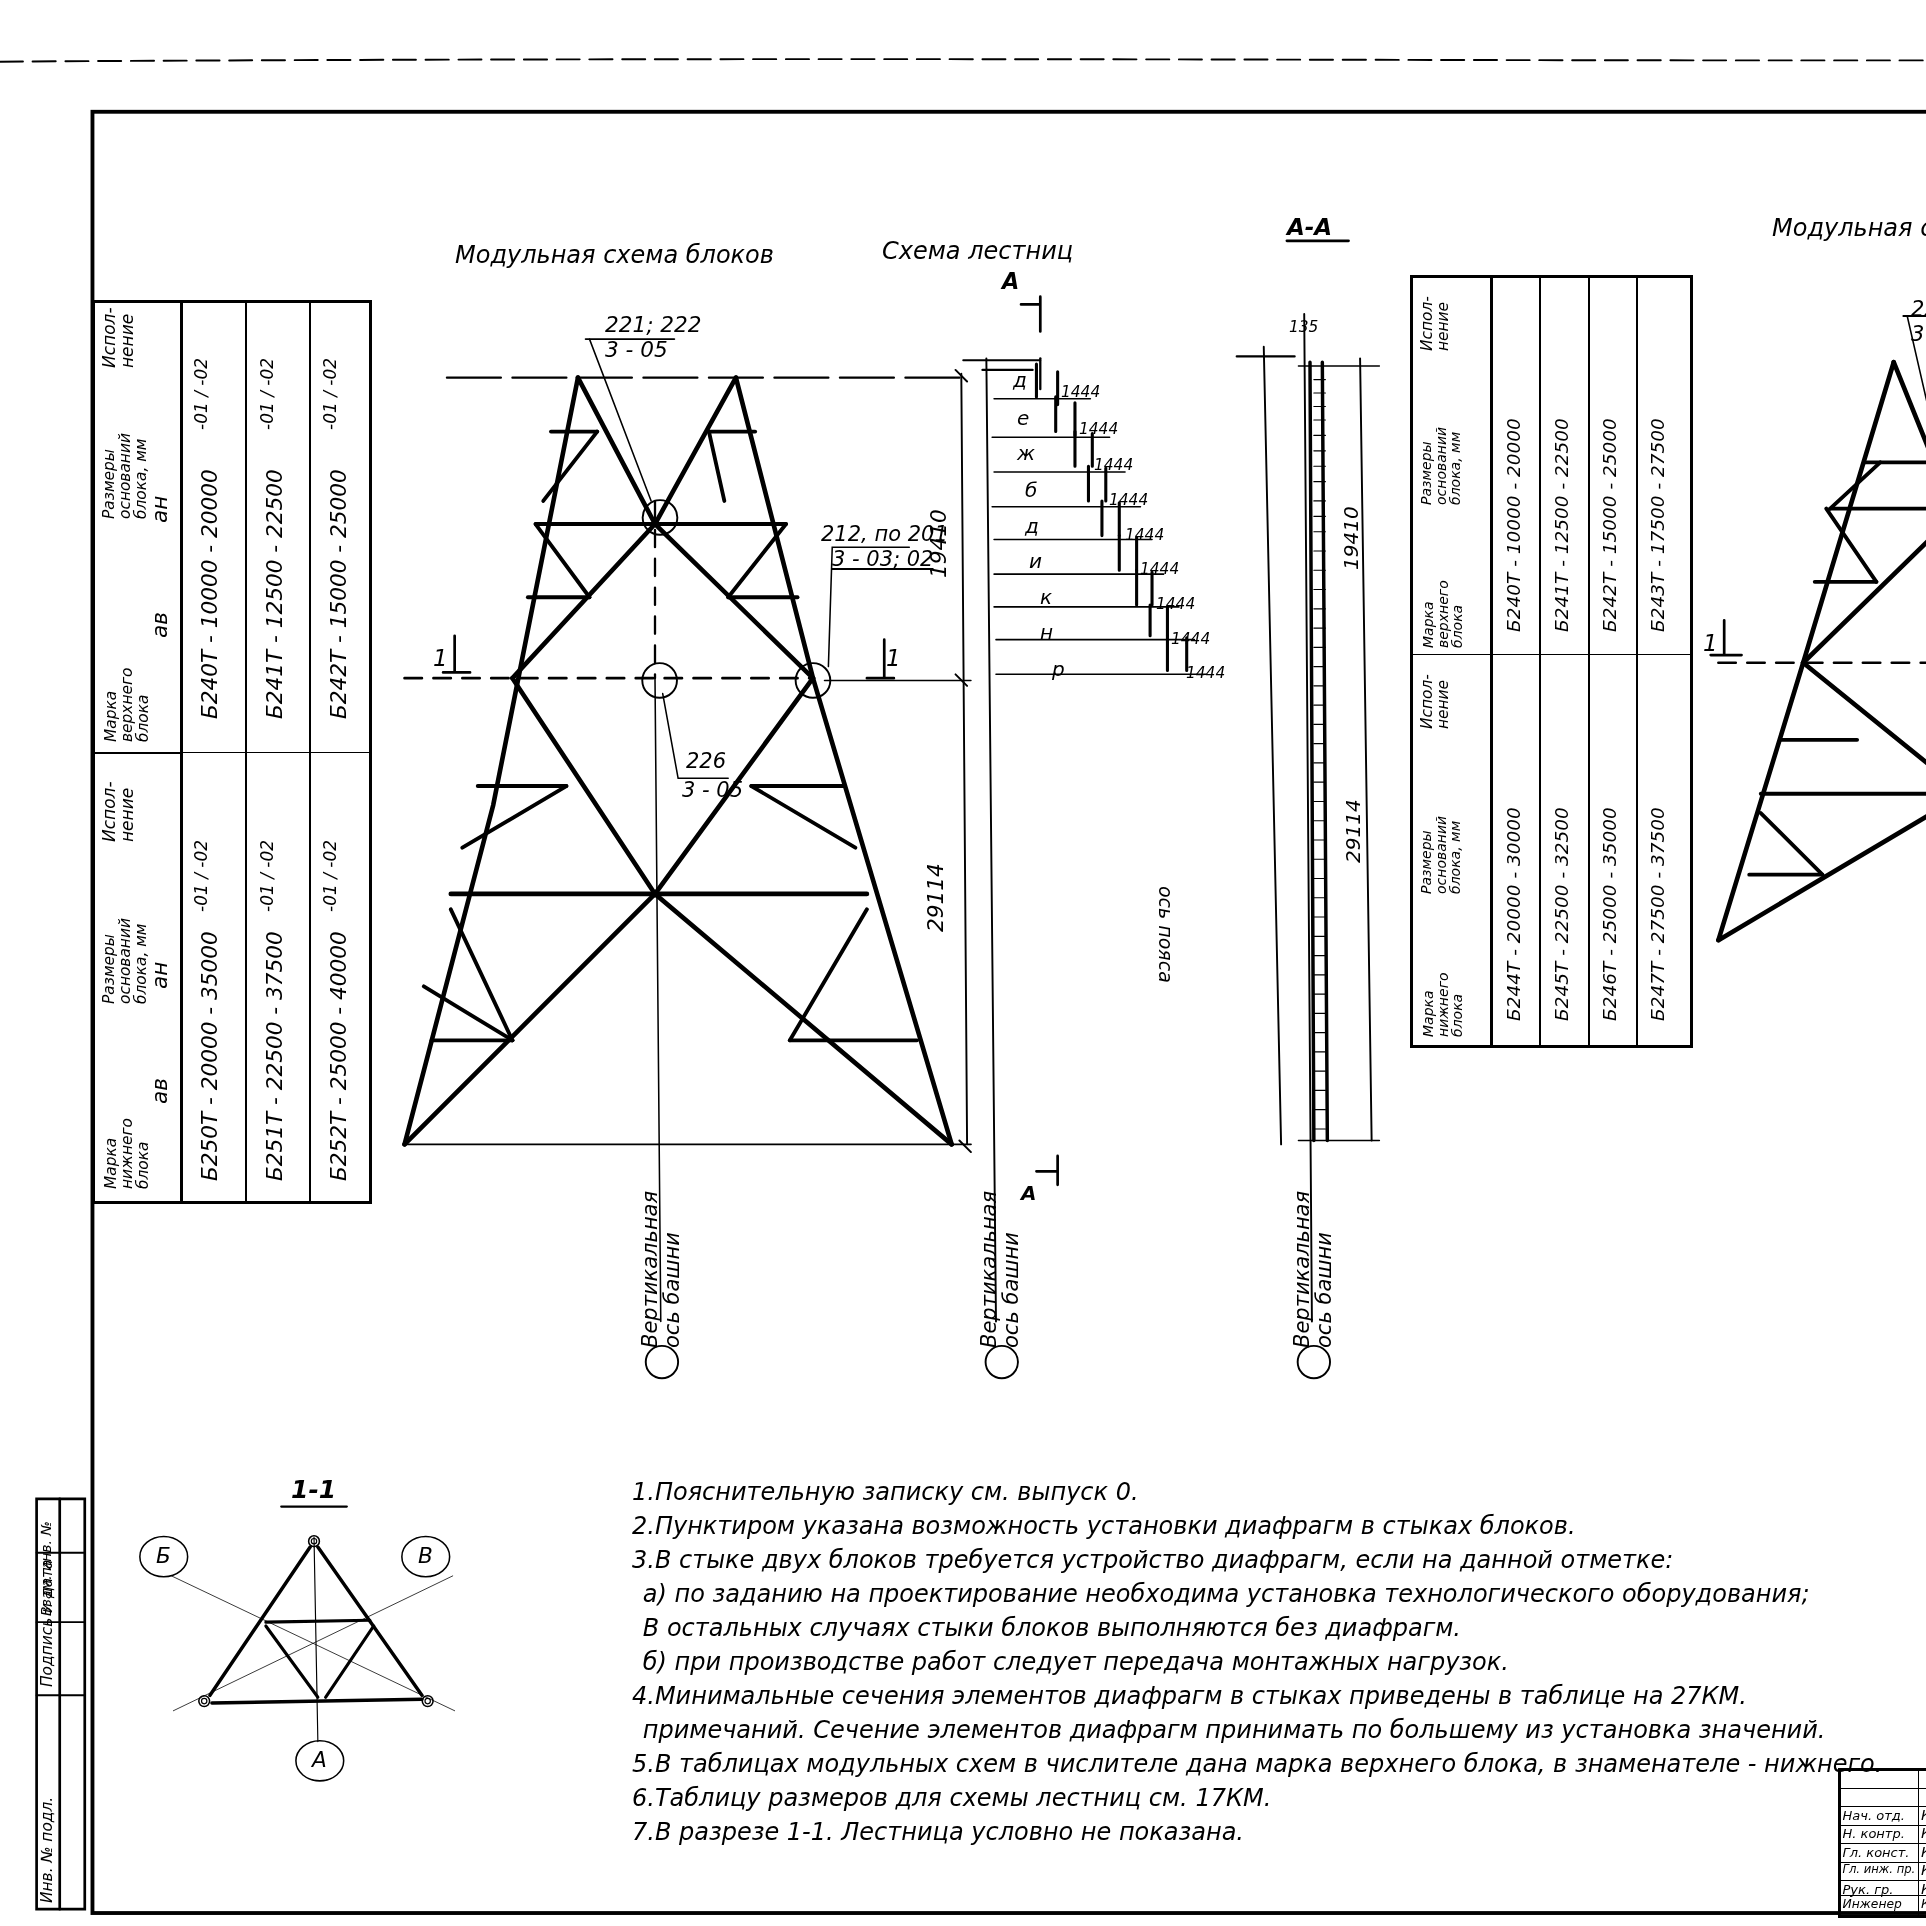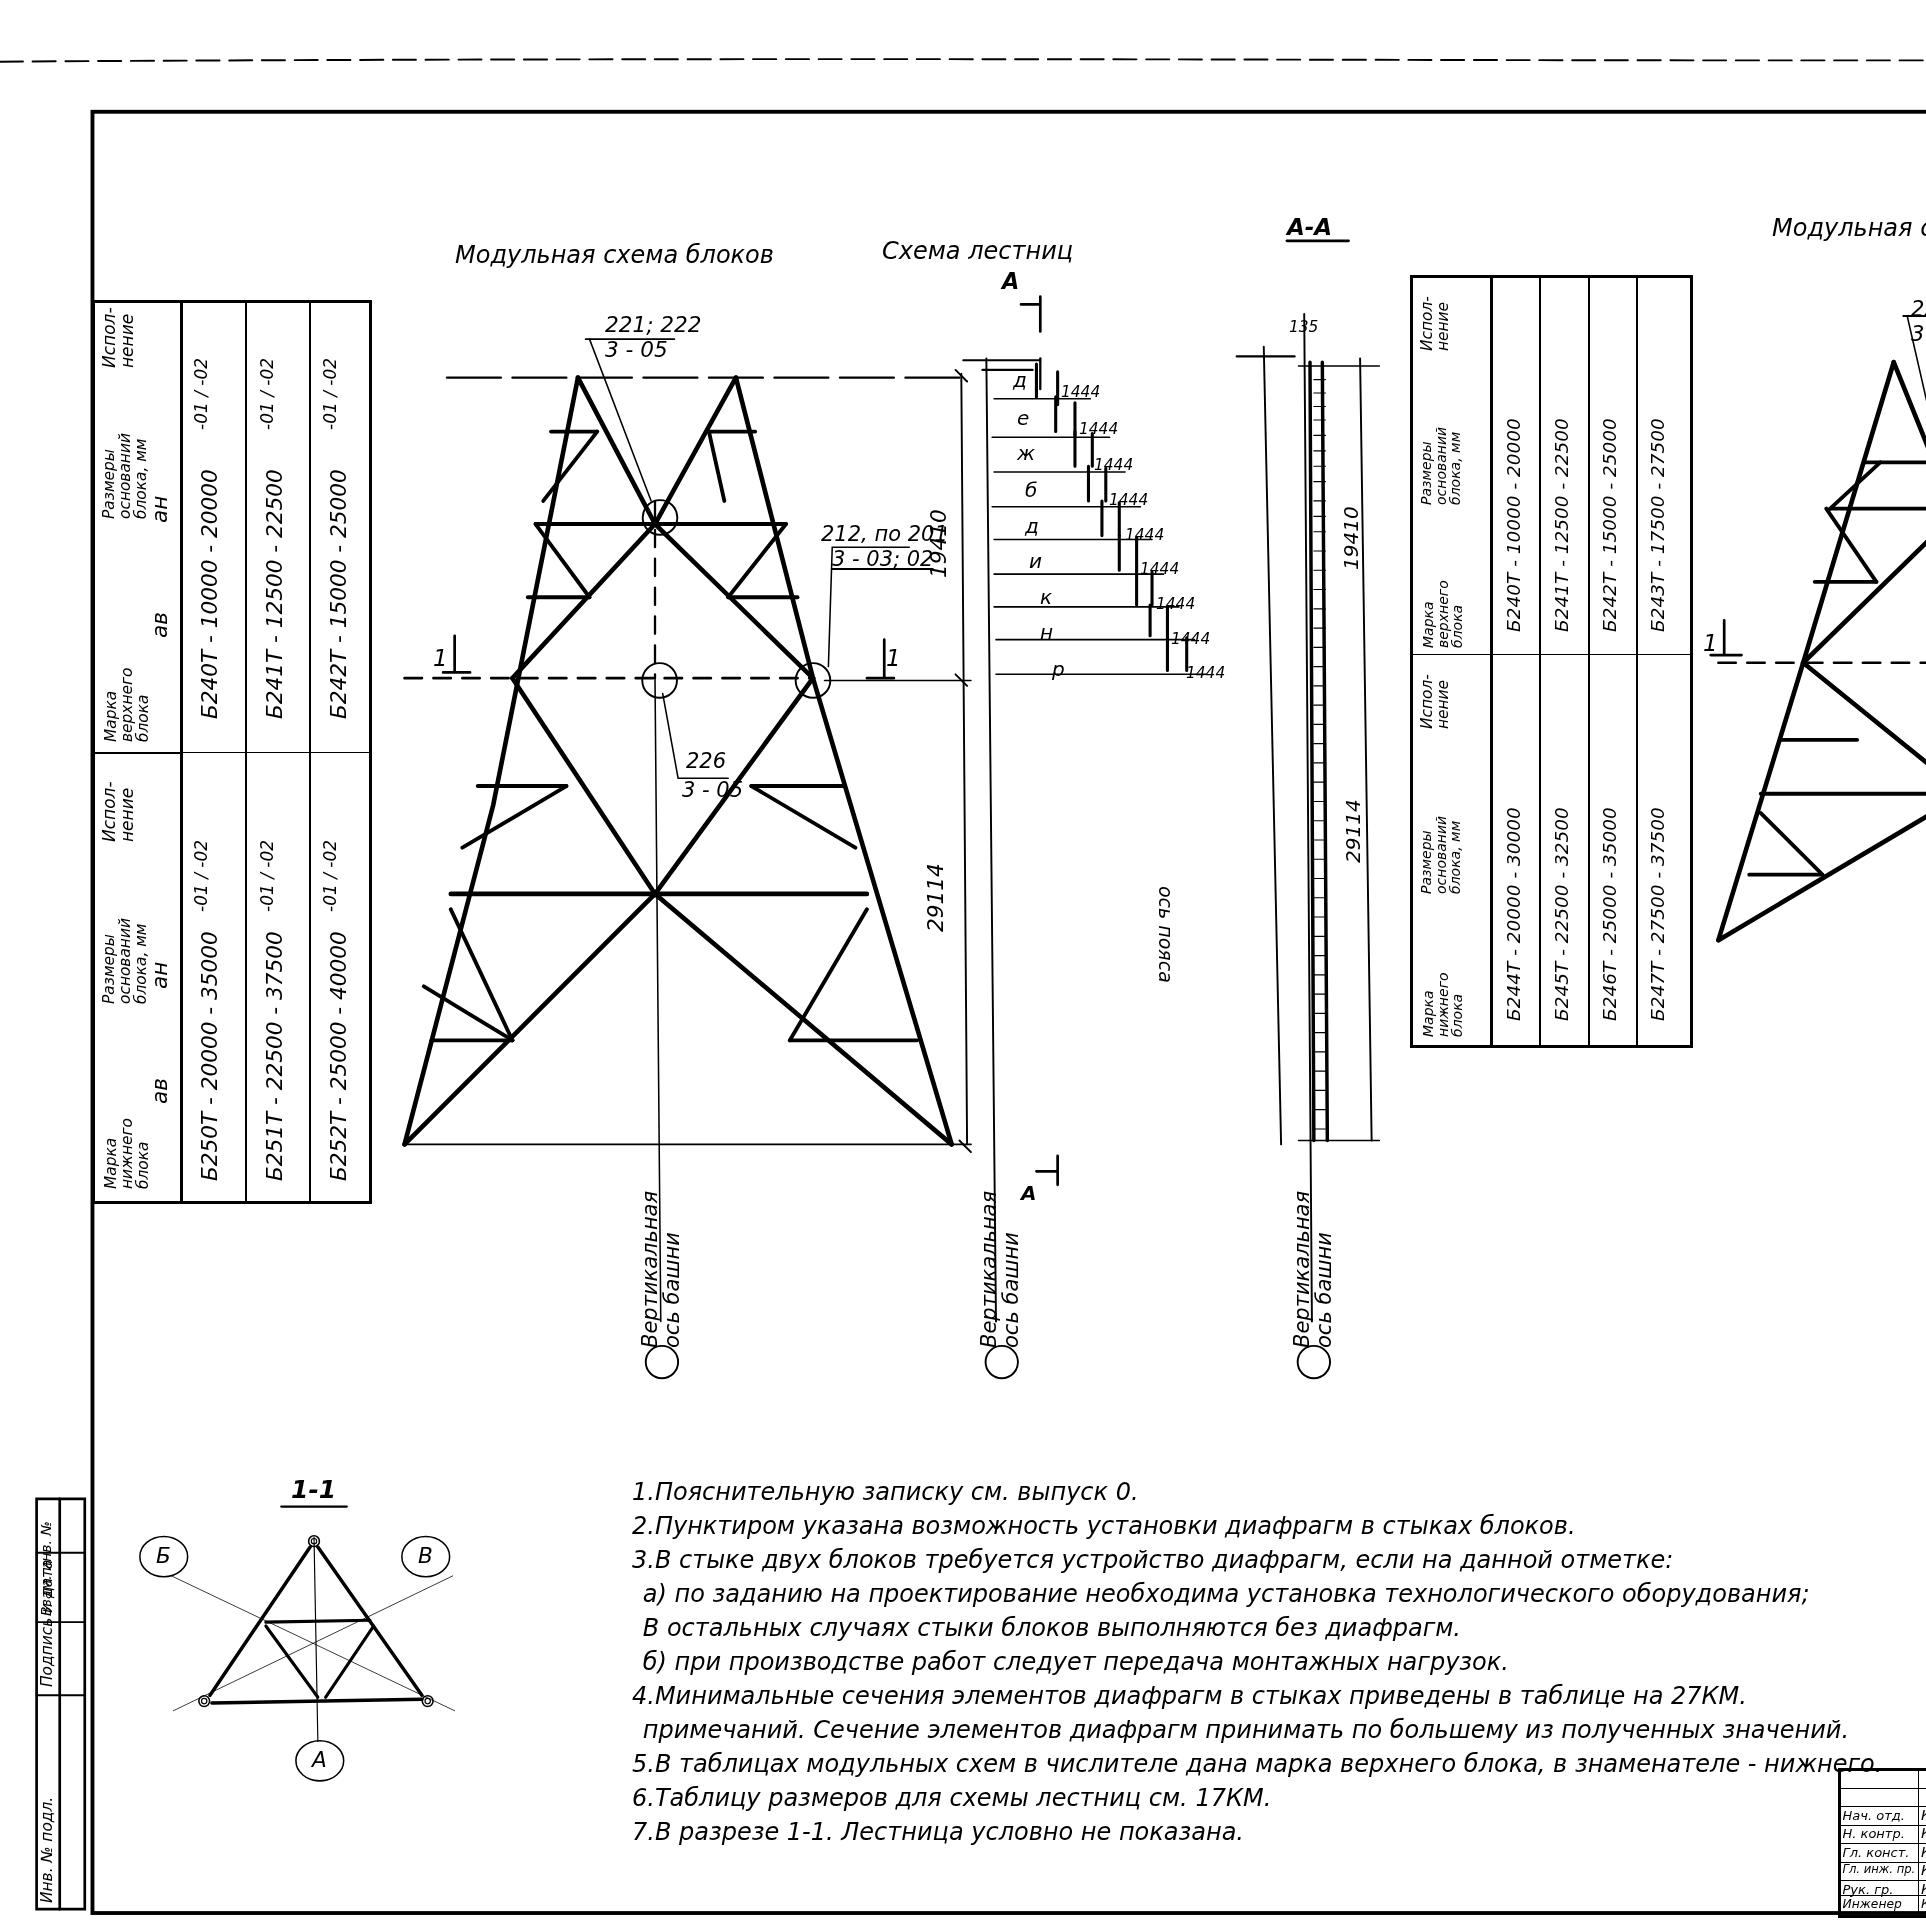--- a/index.html
+++ b/index.html
@@ -348,21 +348,21 @@
 <div class="vtext" style="left:39px;top:1616px;font-size:14px;">Взам. инв. №</div>
 
 <div class="notes">
   <div>1.Пояснительную записку см. выпуск 0.</div>
   <div>2.Пунктиром указана возможность установки диафрагм в стыках блоков.</div>
   <div>3.В стыке двух блоков требуется устройство диафрагм, если на данной отметке:</div>
   <div class="ind">а) по заданию на проектирование необходима установка технологического оборудования;</div>
   <div class="ind">В остальных случаях стыки блоков выполняются без диафрагм.</div>
   <div class="ind">б) при производстве работ следует передача монтажных нагрузок.</div>
   <div>4.Минимальные сечения элементов диафрагм в стыках приведены в таблице на 27КМ.</div>
-  <div class="ind">примечаний. Сечение элементов диафрагм принимать по большему из полученных значений.</div>
+  <div class="ind">примечаний. Сечение элементов диафрагм принимать по большему из установка значений.</div>
   <div>5.В таблицах модульных схем в числителе дана марка верхнего блока, в знаменателе - нижнего.</div>
   <div>6.Таблицу размеров для схемы лестниц см. 17КМ.</div>
   <div>7.В разрезе 1-1. Лестница условно не показана.</div>
 </div>
 
 <div class="tb">
 
   <div style="position:absolute;left:0;top:0;width:308px;height:100%;border-right:3.5px solid #000;"></div>
   <div style="position:absolute;left:77px;top:0;height:100%;border-left:1.9px solid #000;"></div>
 

